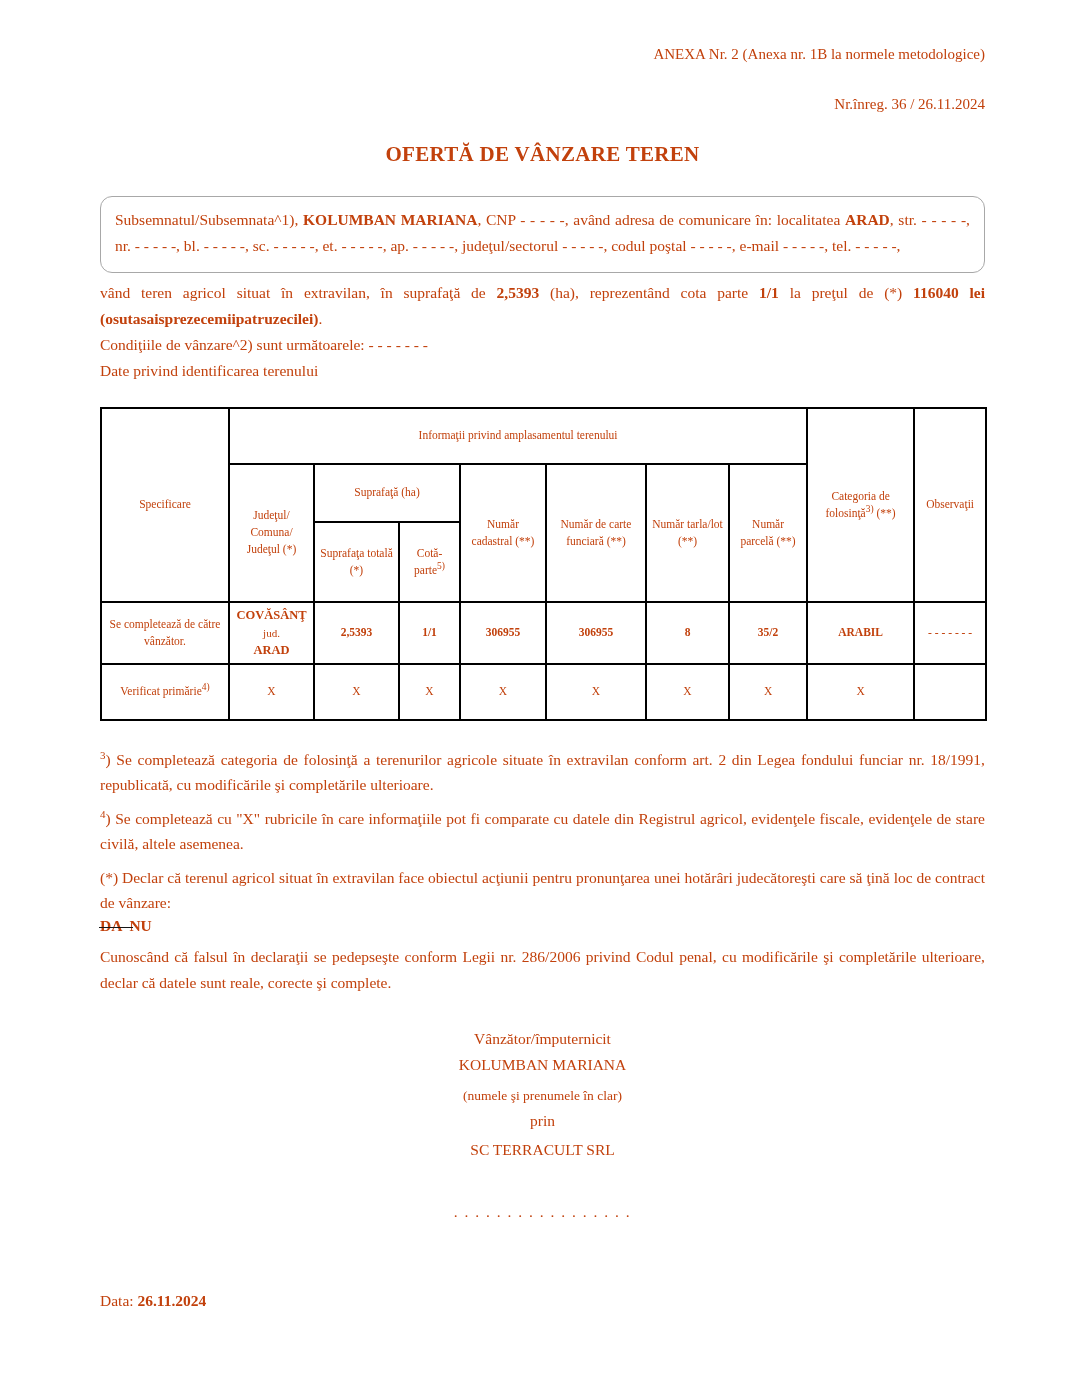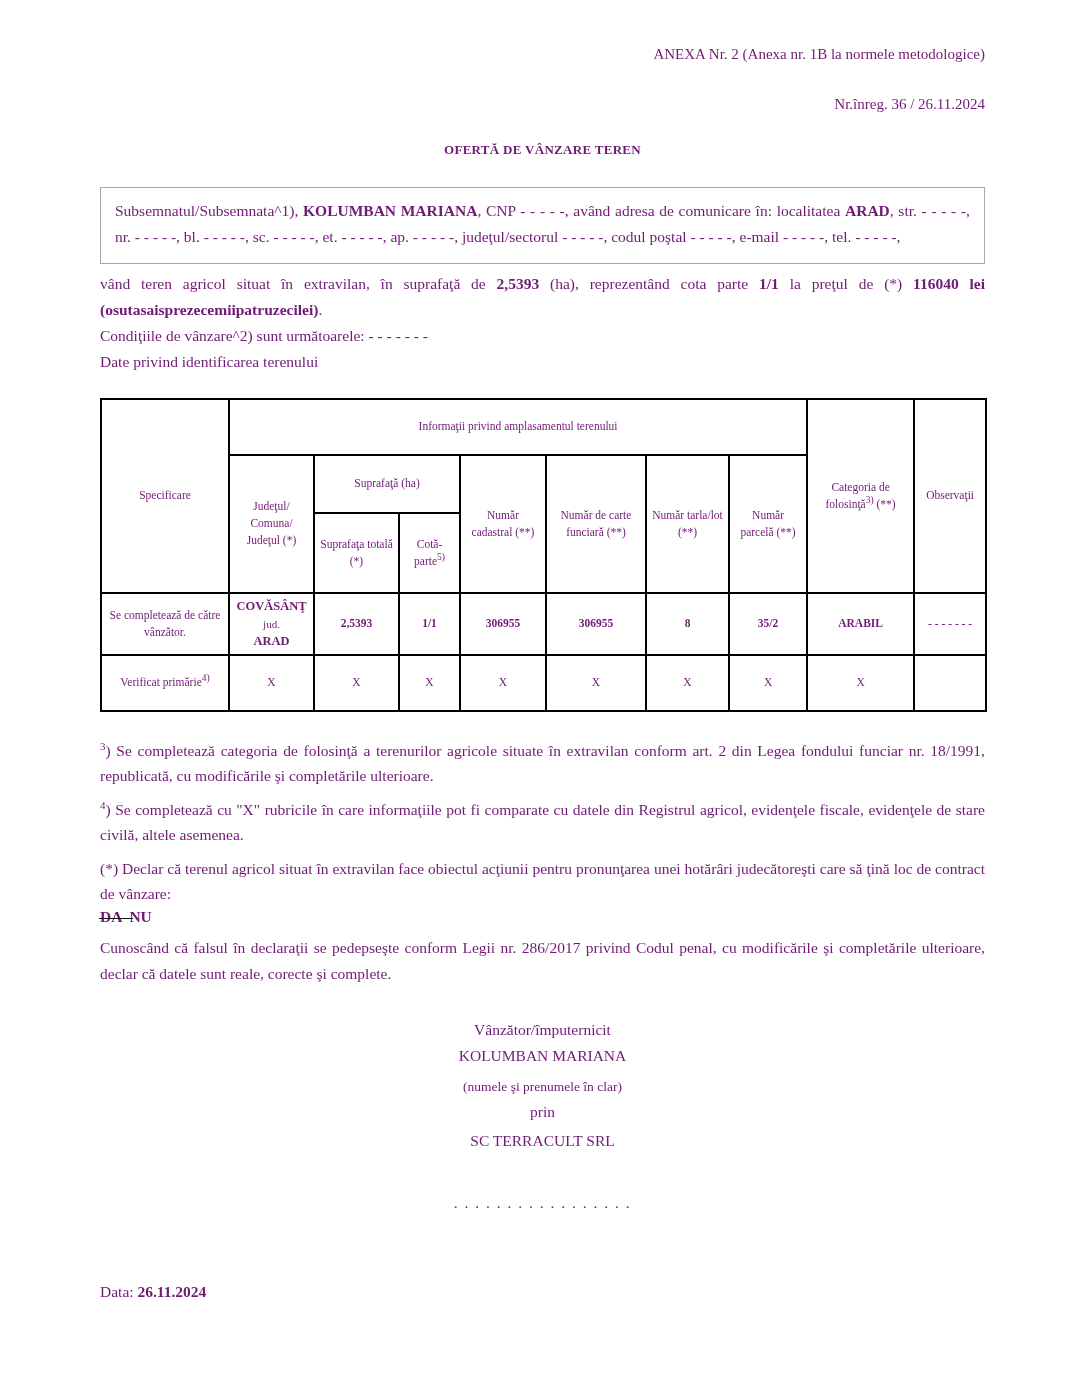--- a/index.html
+++ b/index.html
@@ -2,33 +2,33 @@
 <html><head>
 <meta charset="utf-8">
 <style>
   html,body { margin:0; padding:0; background:#ffffff; }
   .page {
     width:1082px; height:1400px;
     box-sizing:border-box;
     padding:46px 97px 0 100px;
     position:relative;
     background:#ffffff;
-    color:#701a75;
+    color:#c2410c;
     font-family:"Liberation Serif", serif;
     font-size:15.5px;
     overflow:hidden;
   }
   .right-line { text-align:right; font-size:15px; }
   .reg-line  { margin-top:33px; }
-  .doc-title { margin-top:29px; text-align:center; font-weight:bold; font-size:13px; letter-spacing:0.3px; }
+  .doc-title { margin-top:29px; text-align:center; font-weight:bold; font-size:21px; letter-spacing:0.3px; }
 
   .intro-box {
     margin-top:29px;
     border:1.5px solid #a8a8a8;
-    border-radius:0;
+    border-radius:12px;
     padding:10px 14px 12px 14px;
     line-height:1.7;
     text-align:justify;
   }
   .b { font-weight:bold; }
 
   .body-para { margin-top:7px; line-height:1.68; text-align:justify; }
   .body-line { line-height:1.68; }
 
   table.land {
@@ -158,21 +158,21 @@
     </tr>
   </tbody>
     </table>
 
   <div class="fnote first"><sup class="fn-sup">3</sup><span>) Se completează categoria de folosinţă a terenurilor agricole situate în extravilan conform art. 2 din Legea fondului funciar nr. 18/1991, republicată, cu modificările şi completările ulterioare.</span></div>
   <div class="fnote"><sup class="fn-sup">4</sup><span>) Se completează cu "X" rubricile în care informaţiile pot fi comparate cu datele din Registrul agricol, evidenţele fiscale, evidenţele de stare civilă, altele asemenea.</span></div>
   <div class="fnote">(*) Declar că terenul agricol situat în extravilan face obiectul acţiunii pentru pronunţarea unei hotărâri judecătoreşti care să ţină loc de contract de vânzare:</div>
 
   <div class="danu"><span class="strike">DA</span><span class="nu">NU</span></div>
 
-  <div class="fnote">Cunoscând că falsul în declaraţii se pedepseşte conform Legii nr. 286/2017 privind Codul penal, cu modificările şi completările ulterioare, declar că datele sunt reale, corecte şi complete.</div>
+  <div class="fnote">Cunoscând că falsul în declaraţii se pedepseşte conform Legii nr. 286/2006 privind Codul penal, cu modificările şi completările ulterioare, declar că datele sunt reale, corecte şi complete.</div>
 
   <div class="sig-block">
     <div class="sig-role">Vânzător/împuternicit</div>
     <div class="sig-name">KOLUMBAN MARIANA</div>
     <div class="sig-note">(numele şi prenumele în clar)</div>
     <div class="sig-prin">prin</div>
     <div class="sig-company">SC TERRACULT SRL</div>
     <div class="sig-dots">. . . . . . . . . . . . . . . . .</div>
   </div>
 

